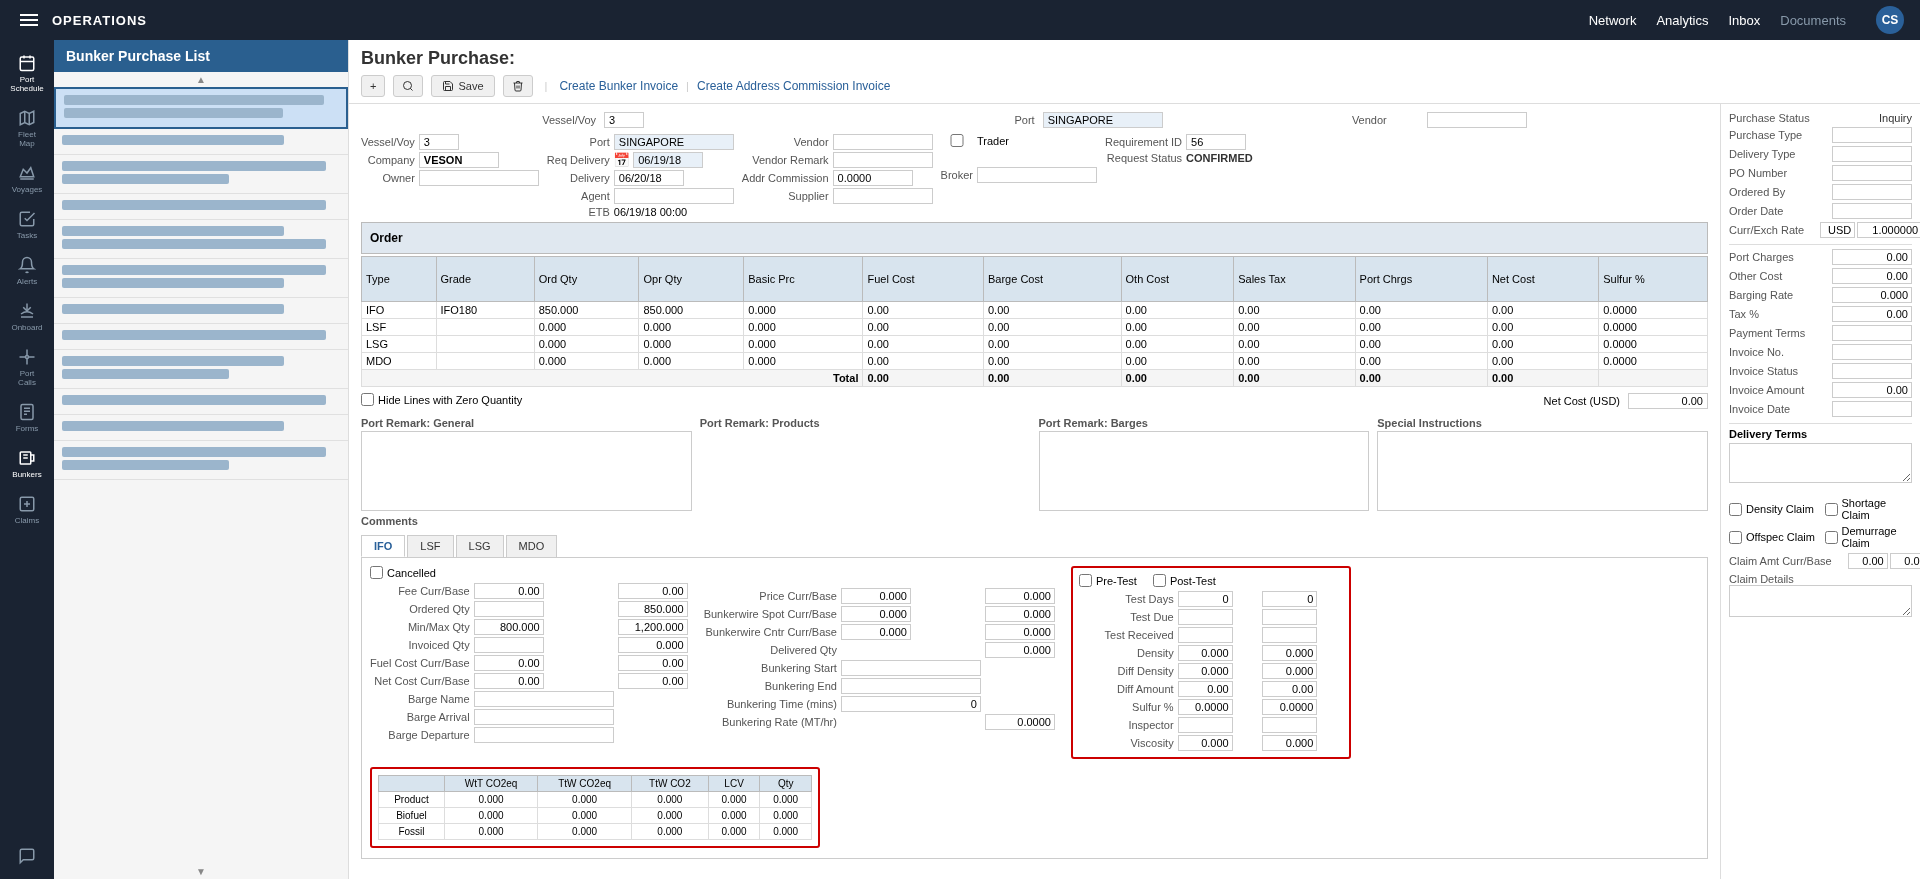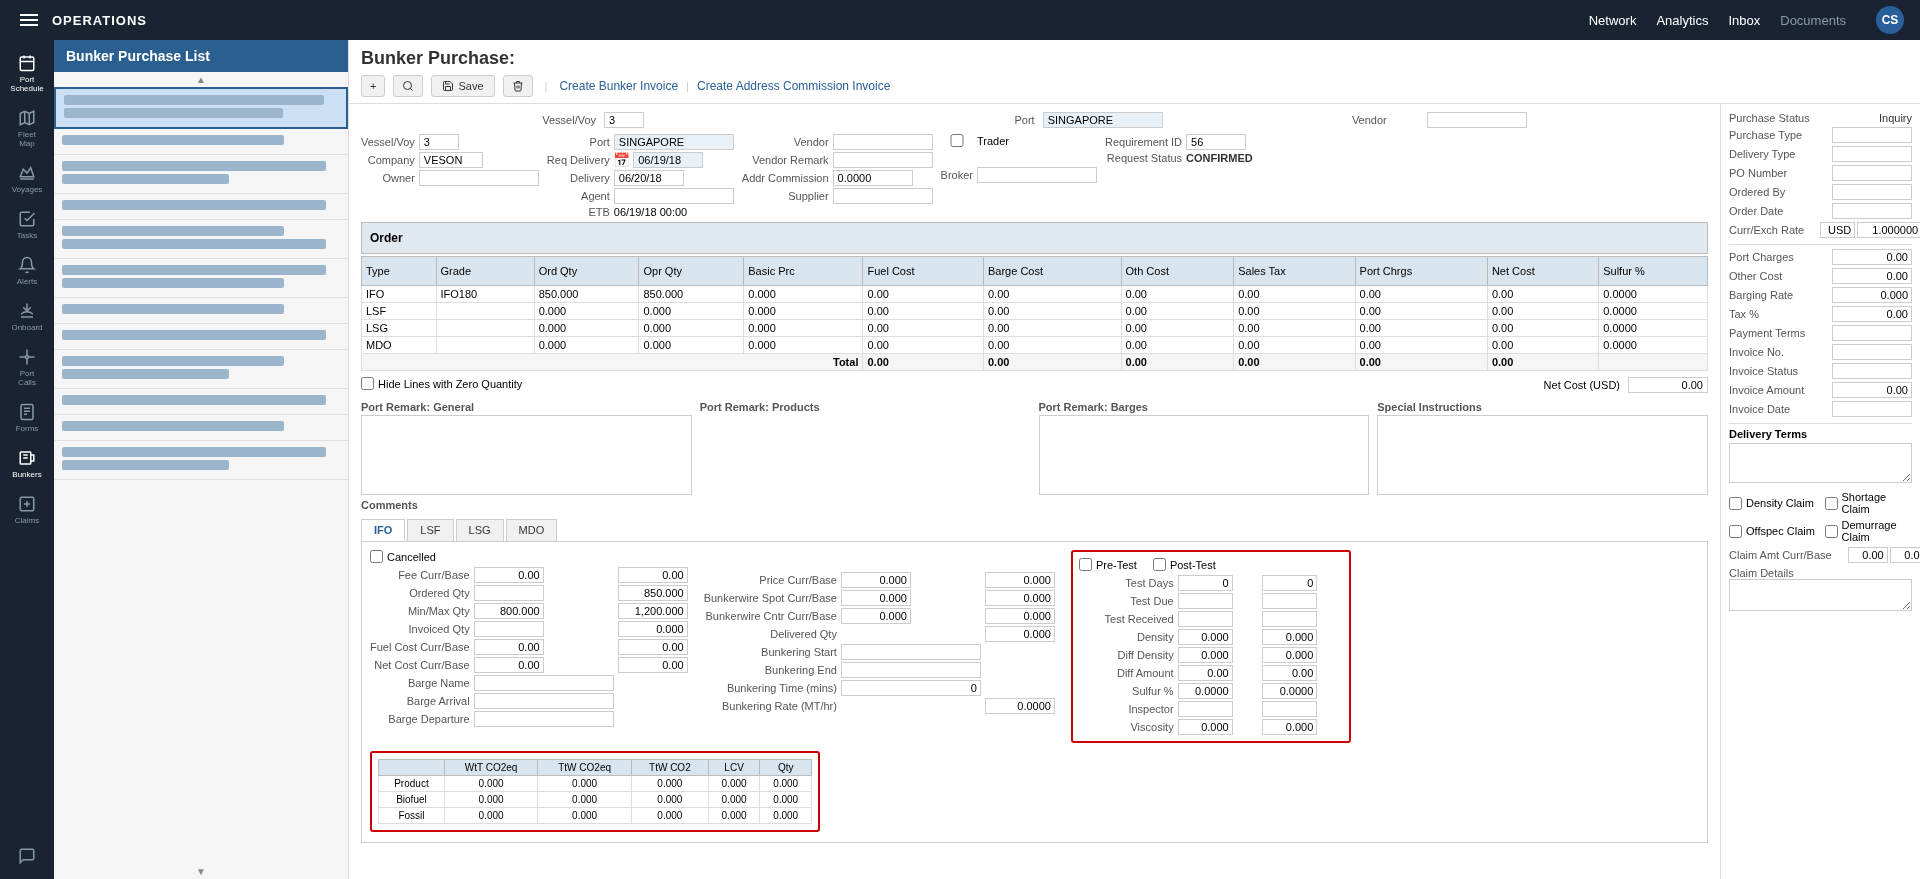--- a/index.html
+++ b/index.html
@@ -135,21 +135,21 @@
     .field-input.blue-bg { background: #e8f0f8; }
     
     table.data-table {
       width: 100%;
       border-collapse: collapse;
       font-size: 11px;
     }
     table.data-table th {
       background: #d8e4ee;
       border: 1px solid #bbb;
-      padding: 8px 4px;
+      padding: 16px 4px;
       text-align: left;
       font-weight: normal;
       white-space: nowrap;
     }
     table.data-table td {
       border: 1px solid #ddd;
       padding: 2px 4px;
       white-space: nowrap;
     }
     table.data-table tr.total-row td {
@@ -462,21 +462,21 @@
               <input class="field-input" style="width: 100px;" value="">
             </span>
           </div>
 
           <div style="display:flex; gap:8px; margin-bottom:4px; font-size:11px; flex-wrap:wrap; align-items:flex-start;">
 
             <div style="display:grid; grid-template-columns: auto auto; gap:2px 4px; align-items:center;">
               <span class="form-label" style="text-align:right">Vessel/Voy</span>
               <input class="field-input" value="3" style="width: 40px;">
               <span class="form-label" style="text-align:right">Company</span>
-              <input class="field-input" value="VESON" style="width: 64px;">
+              <input class="field-input" value="VESON" style="width: 80px; font-weight: bold;">
               <span class="form-label" style="text-align:right">Owner</span>
               <input class="field-input" value="" style="width: 120px;">
             </div>
 
             <div style="display:grid; grid-template-columns: auto auto; gap:2px 4px; align-items:center;">
               <span class="form-label" style="text-align:right">Port</span>
               <input class="field-input blue-bg" value="SINGAPORE" style="width: 120px;">
               <span class="form-label" style="text-align:right">Req Delivery</span>
               <div style="display:flex; align-items:center; gap:2px;">
                 <span style="font-size:14px;">📅</span>
@@ -878,21 +878,21 @@
               <input class="right-panel-input" value="" style="">
             </div>
           </div>
           <div class="right-panel-divider"></div>
 
           <div class="delivery-terms">
             <div style="font-weight:bold; margin-bottom:3px;">Delivery Terms</div>
             <textarea class="delivery-textarea" style=""></textarea>
           </div>
 
-          <div style="margin-top:6px;">
+          <div style="margin-top:12px;">
             <div class="claims-grid">
               <div class="claim-row">
                 <input type="checkbox" style="">
                 <span>Density Claim</span>
               </div>
               <div class="claim-row">
                 <input type="checkbox" style="">
                 <span>Shortage Claim</span>
               </div>
               <div class="claim-row">

